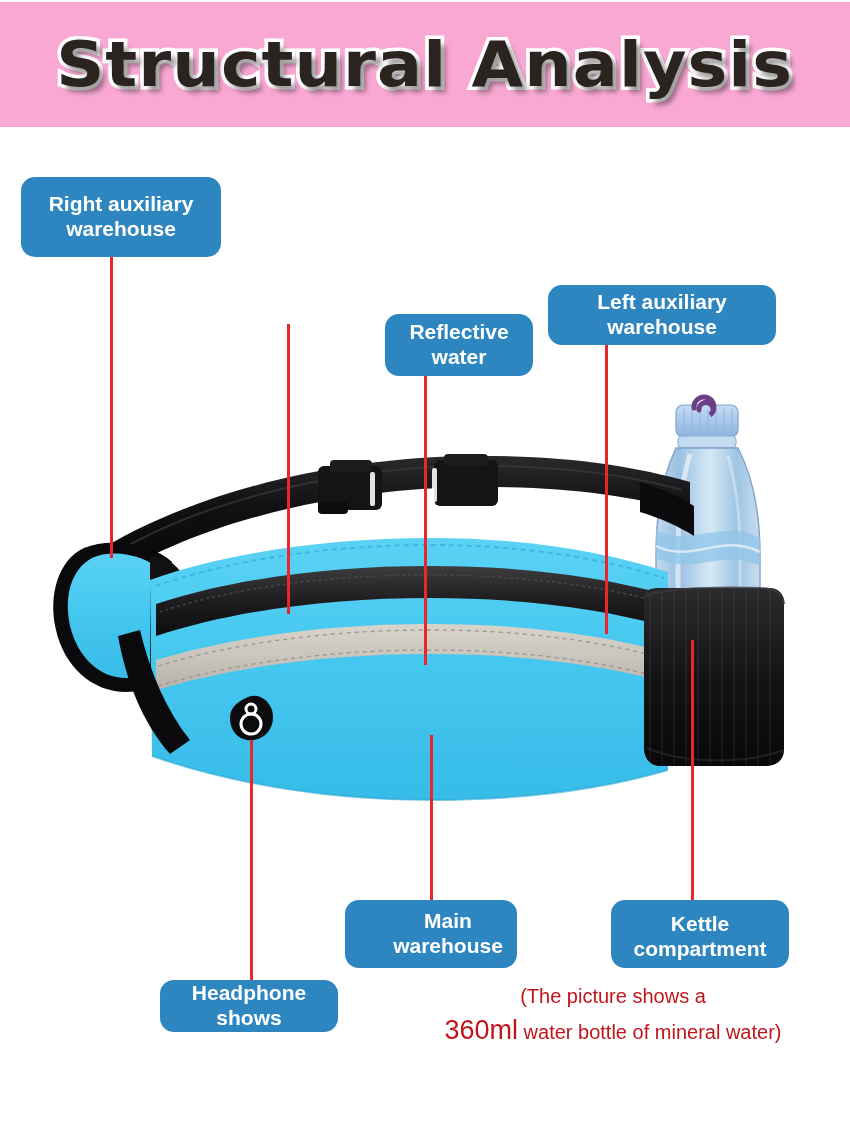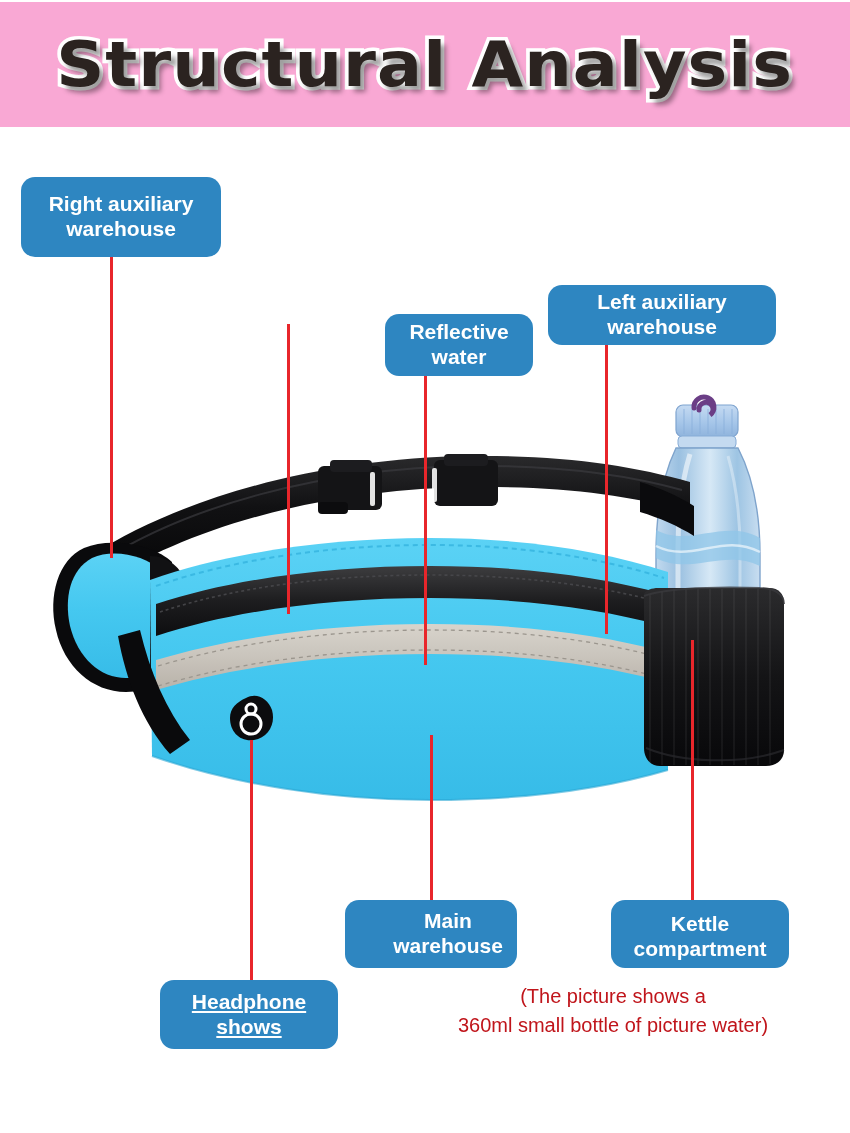--- a/index.html
+++ b/index.html
@@ -60,21 +60,21 @@
     position:absolute;
     right:22px;
     top:982px;
     width:430px;
     text-align:center;
     color:#C0151B;
     font-size:20px;
     line-height:1.45;
     z-index:6;
   }
-  .disclaimer .big{font-size:20px;}
+  .disclaimer .big{font-size:27px;}
 
   
   .product{position:absolute;left:0;top:380px;width:850px;height:440px;z-index:3;}
   .product svg{display:block;width:850px;height:440px;}
 </style>
 </head>
 <body>
 
 <div class="page">
 
@@ -283,25 +283,25 @@
     </span>
   </div>
 
   <div class="pill" style="left:611px; top:900px; width:178px; height:68px;align-items:flex-end;">
     <span>
       <span>Kettle</span><br>
       <span>compartment</span>
     </span>
   </div>
 
-  <div class="pill" style="left:160px; top:980px; width:178px; height:69px;text-decoration:underline;">
+  <div class="pill" style="left:160px; top:980px; width:178px; height:52px;">
     <span>
       <span>Headphone</span><br>
       <span>shows</span>
     </span>
   </div>
 
   <div class="disclaimer">
     <span>(The picture shows a</span><br>
-    <span class="big">360ml</span><span> small bottle of picture water)</span>
+    <span class="big">360ml</span><span> water bottle of mineral water)</span>
   </div>
 
 </div>
 
 </body></html>

